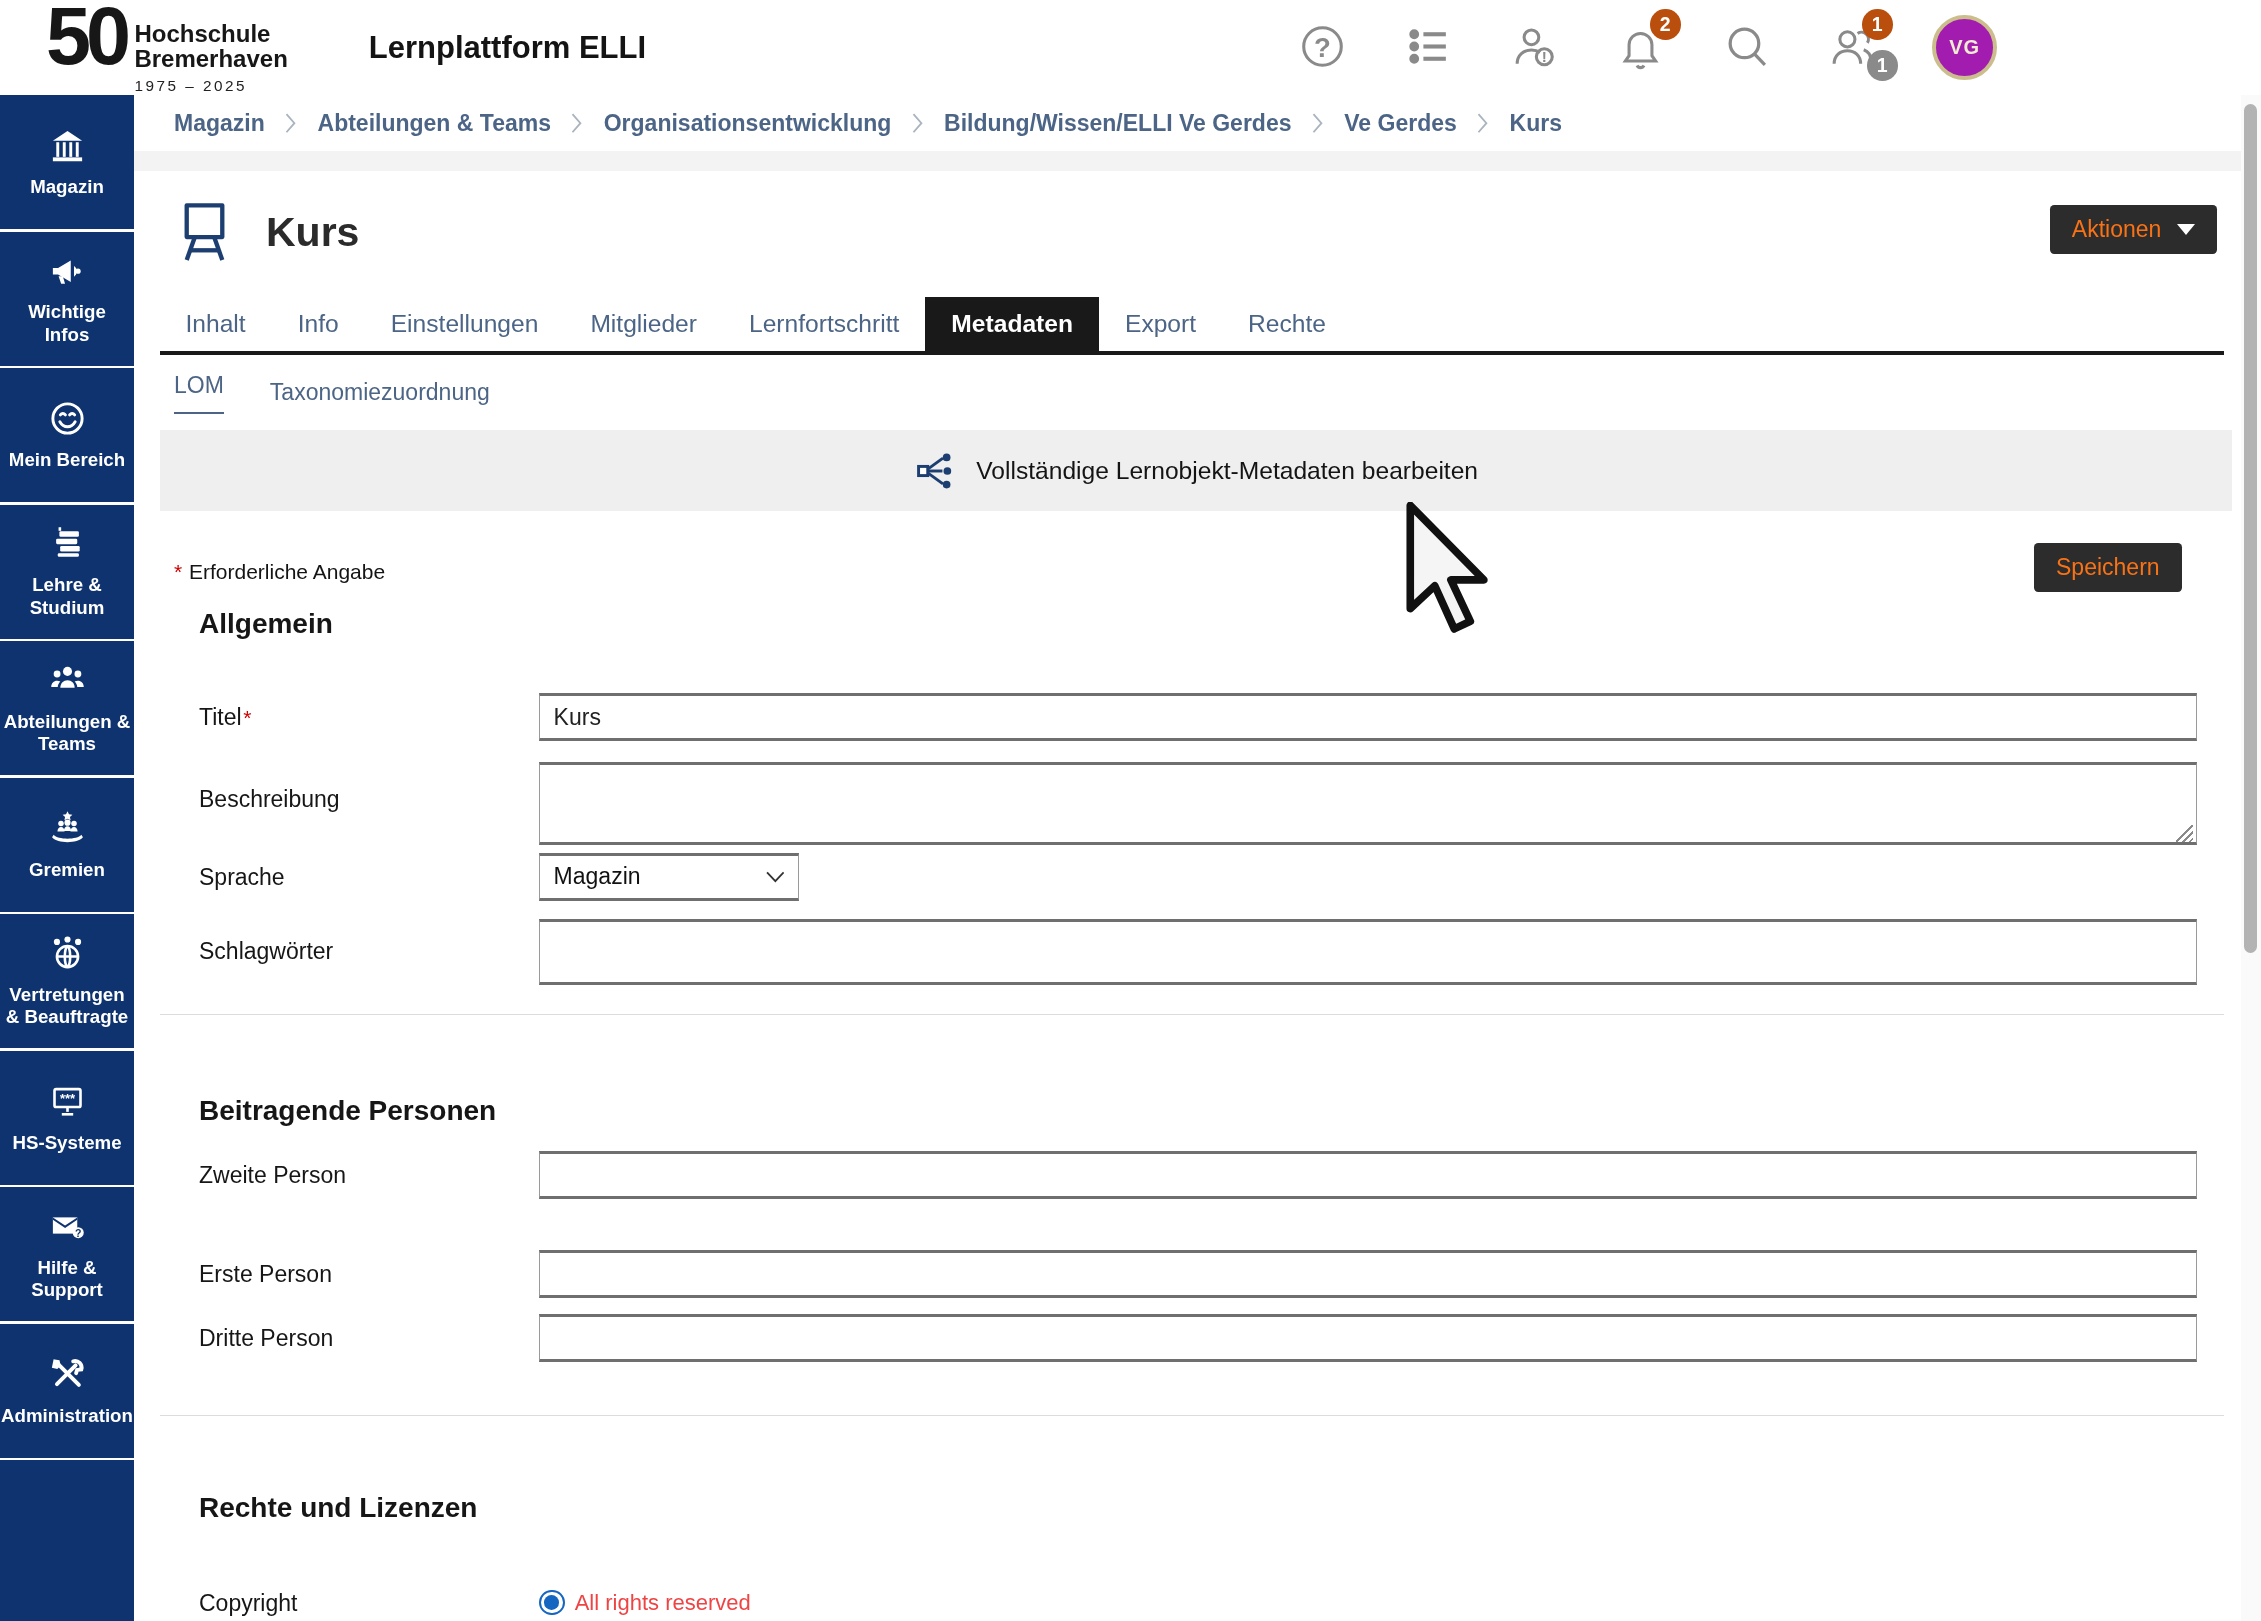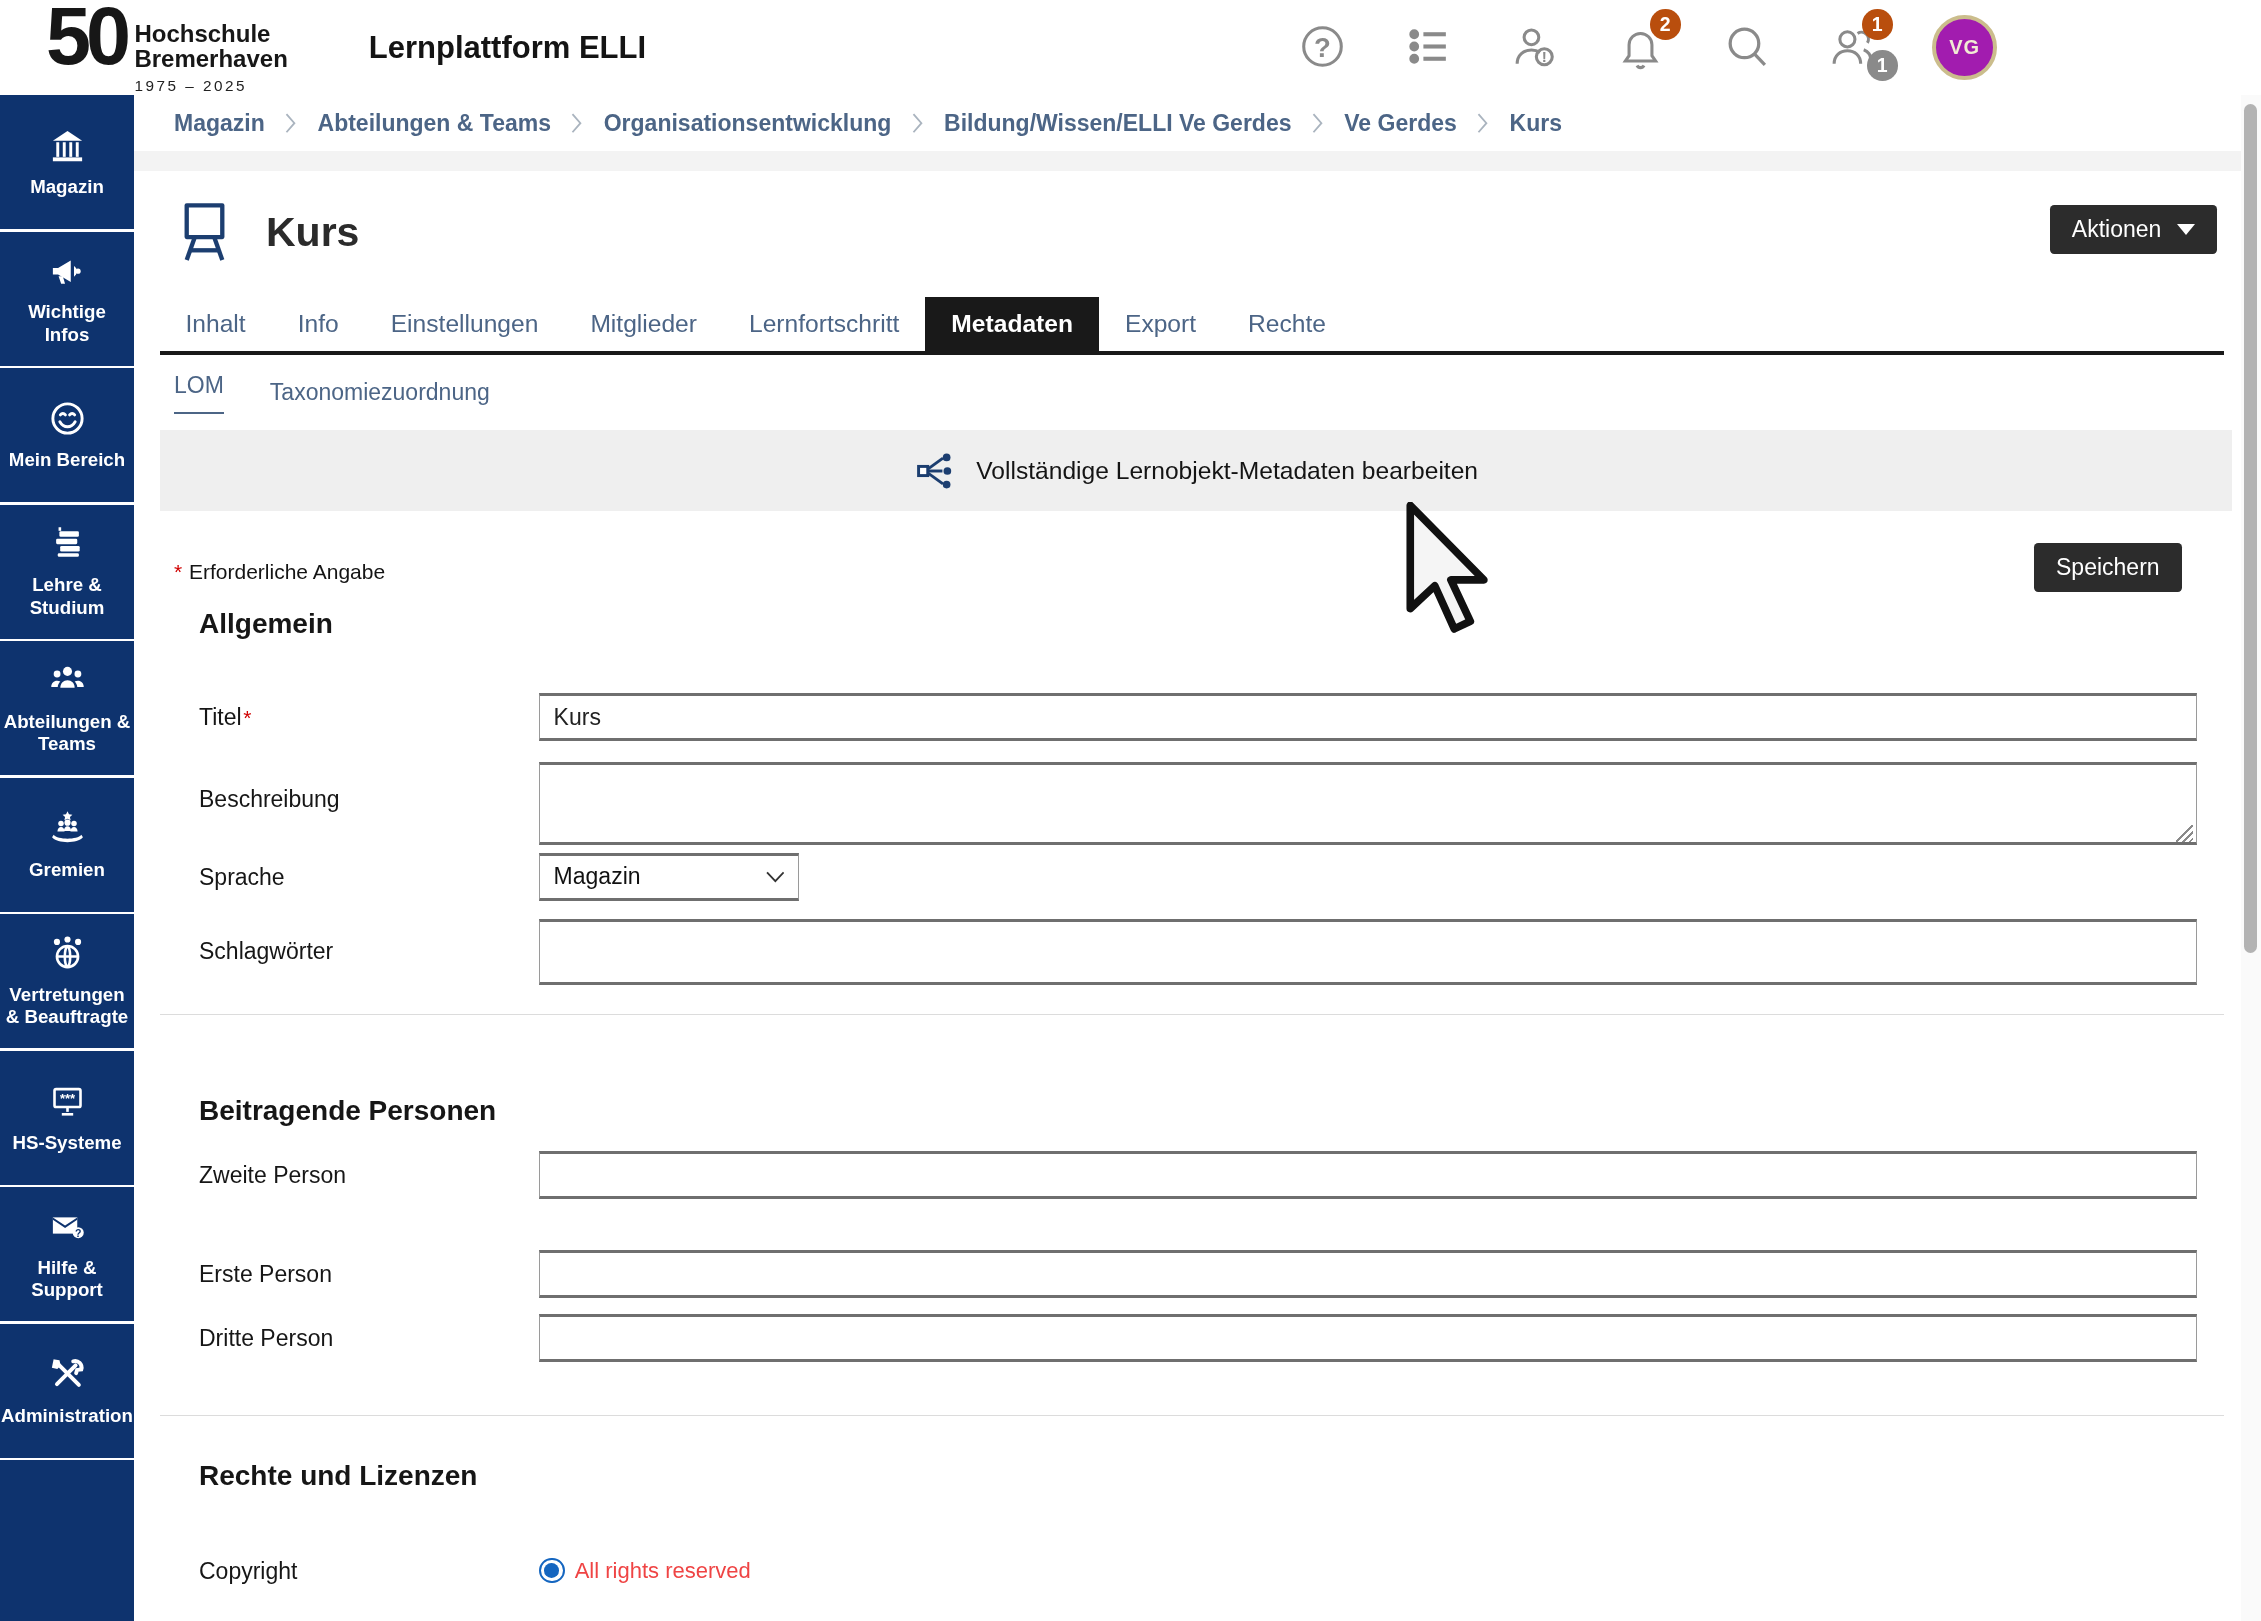--- a/index.html
+++ b/index.html
@@ -40,21 +40,21 @@
   .vthumb{position:absolute;left:3.4px;top:8.5px;width:12.7px;height:849px;background:#b3b3b3;border-radius:6.8px;}
   
   .content{position:absolute;left:134px;top:95px;right:20.4px;bottom:0;background:#fff;overflow:hidden;}
   .breadcrumb{height:56px;display:flex;align-items:center;padding-left:40px;font-size:23px;}
   .bc-link{color:#4c6586;font-weight:600;cursor:pointer;white-space:nowrap;}
   .bc-sep{margin:0 20.4px;display:flex;align-items:center;}
   .gray-band{height:20.4px;background:#f3f3f3;}
   .title-row{margin:22px 24px 0 40px;display:flex;align-items:center;position:relative;height:78px;}
   .title-row svg.course{width:61px;height:68px;}
   h1.page-title{font-size:41px;font-weight:700;color:#2b2b2b;margin:0 0 0 31px;}
-  .btn-dark{background:#2c2c2c;color:#ffffff;border:none;border-radius:4.2px;font-size:23px;
+  .btn-dark{background:#2c2c2c;color:#f97316;border:none;border-radius:4.2px;font-size:23px;
     font-family:"Liberation Sans",sans-serif;padding:11px 22px;cursor:pointer;display:flex;align-items:center;}
   .actions-btn{position:absolute;right:0;top:12px;}
   .caret{width:0;height:0;border-left:9.3px solid transparent;border-right:9.3px solid transparent;
     border-top:11px solid #fff;margin-left:15.3px;display:inline-block;}
   
   .tabbar{margin:25.5px 17px 0 25.5px;border-bottom:4.2px solid #191919;display:flex;align-items:flex-end;}
   .tab{font-size:24.6px;color:#4c6586;padding:13.6px 26px 12.7px;cursor:pointer;white-space:nowrap;}
   .tab.active{background:#191919;color:#fff;font-weight:600;}
   .subtabs{margin:17px 0 0 40px;display:flex;gap:46px;align-items:center;height:41px;}
   .subtab{font-size:23px;color:#4c6586;cursor:pointer;}
@@ -444,21 +444,21 @@
     <div class="flabel" style="padding-top:11px;">Erste Person</div>
     <div class="fctrl"><input class="inp" type="text" style=""></div>
   </div>
   <div class="frow" style="margin-top:15.3px;">
     <div class="flabel" style="padding-top:11px;">Dritte Person</div>
     <div class="fctrl"><input class="inp" type="text" style=""></div>
   </div>
 
   <hr class="divider" style="margin:53px 17px 0 25.5px;">
 
-  <h2 class="sect" style="margin-top:44px;">Rechte und Lizenzen</h2>
+  <h2 class="sect" style="margin-top:76px;">Rechte und Lizenzen</h2>
 
   <div class="frow" style="margin-top:66px;">
     <div class="flabel">Copyright</div>
     <div class="fctrl">
       <div class="radio-line">
         <span class="radio"></span>
         <span class="radio-text">All rights reserved</span>
       </div>
     </div>
   </div>

